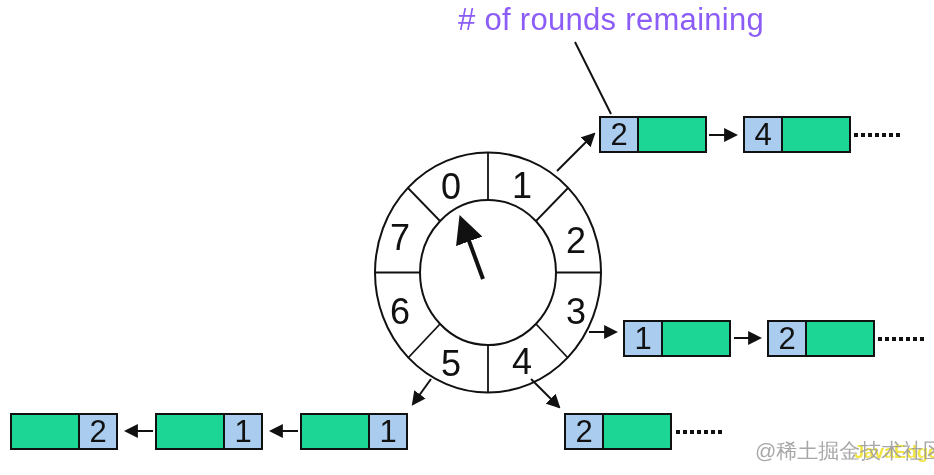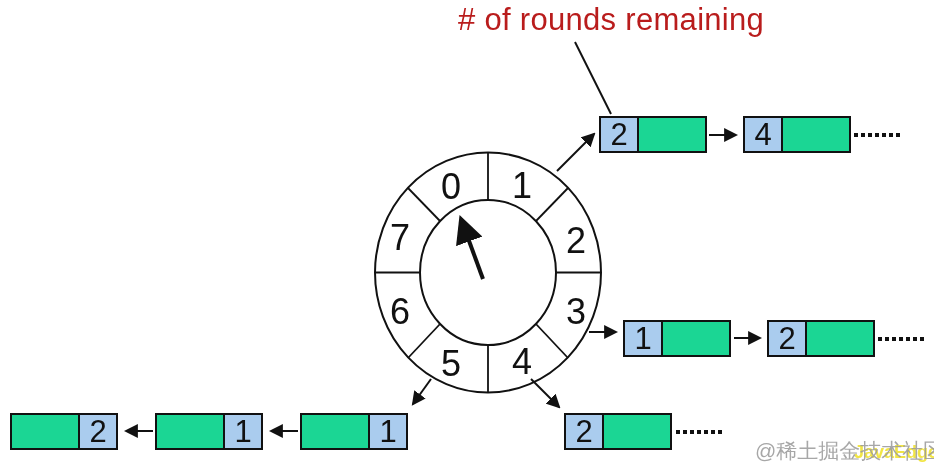--- a/index.html
+++ b/index.html
@@ -3,21 +3,21 @@
 <meta charset="utf-8">
 <style>
   html,body { margin:0; padding:0; background:#ffffff; }
   .canvas {
     position:relative; width:934px; height:475px; background:#ffffff;
     font-family:"Liberation Sans", sans-serif; color:#111; overflow:hidden;
   }
   .layer { position:absolute; left:0; top:0; width:934px; height:475px; }
   .title {
     position:absolute; left:458px; top:2px;
-    font-size:31px; letter-spacing:0.3px; color:#b91c1c; white-space:nowrap;
+    font-size:31px; letter-spacing:0.3px; color:#8b5cf6; white-space:nowrap;
   }
   .node {
     position:absolute; display:flex; width:108px; height:37px;
     border:2px solid #111; box-sizing:border-box; background:#ffffff;
   }
   .cell-num {
     width:36px; flex:0 0 36px; background:#aaccee;
     display:flex; align-items:center; justify-content:center;
     font-size:31px; line-height:33px; color:#111;
   }

